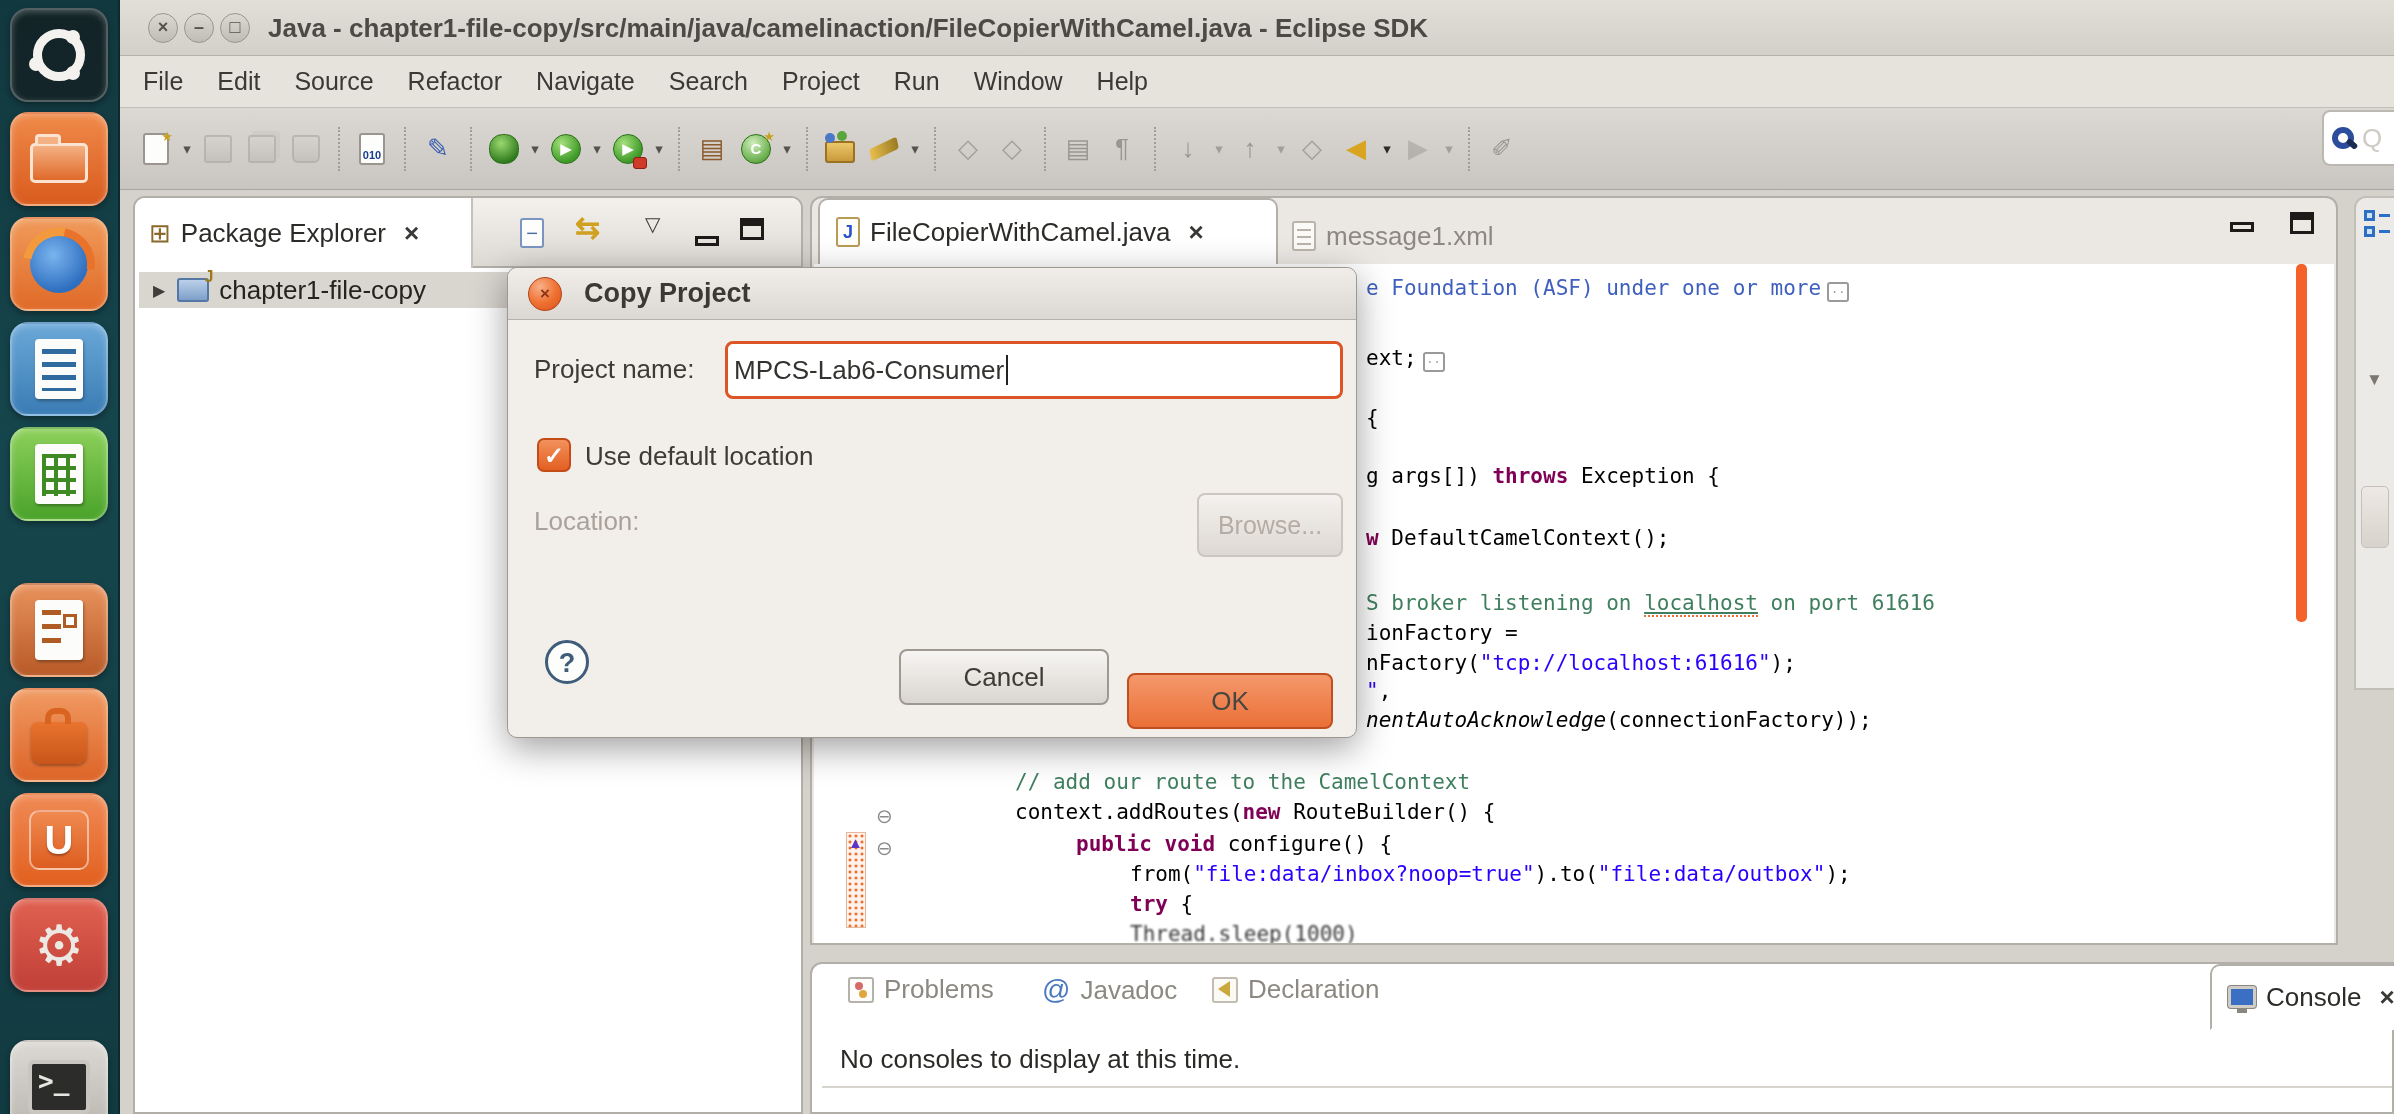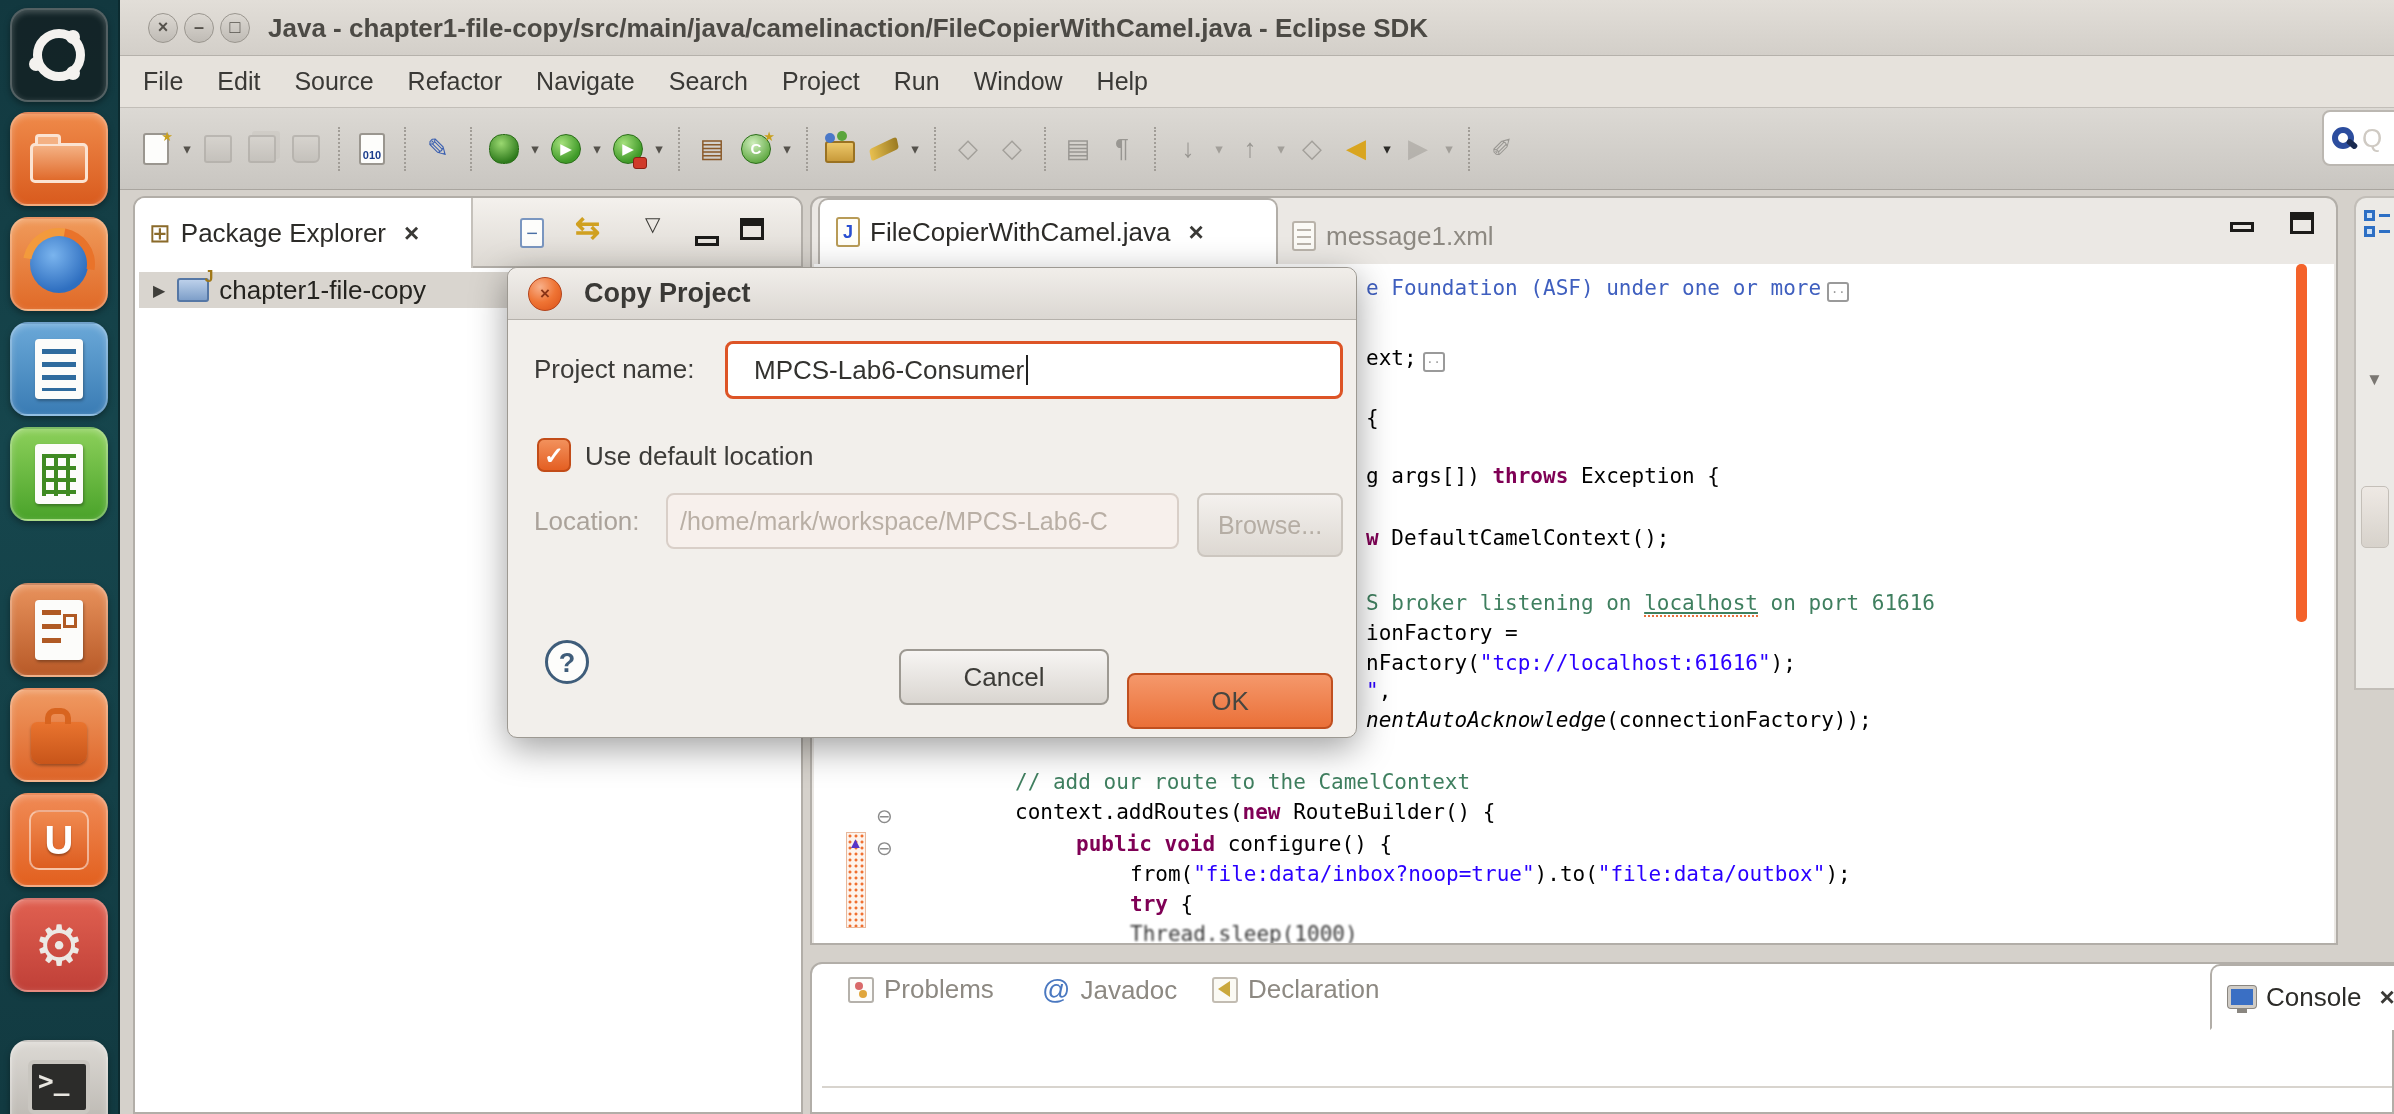--- a/index.html
+++ b/index.html
@@ -101,21 +101,21 @@
   #console-msg { position:absolute; left:28px; top:80px; font-size:26px; color:#2b2a27; }
   #console-line { position:absolute; left:10px; top:122px; right:0; height:0; border-top:2px solid #d8d4ce; }
 
   
   #dialog { left:507px; top:267px; width:850px; height:471px; background:#f2efeb; border:1px solid #9d9992; border-radius:10px; box-shadow:0 10px 36px rgba(0,0,0,.38); }
   #dlg-titlebar { position:absolute; left:0; top:0; right:0; height:52px; background:linear-gradient(180deg,#f1eeea,#dbd7d2); border-bottom:1px solid #b5b1ab; border-radius:10px 10px 0 0; }
   #dlg-close { position:absolute; left:20px; top:9px; width:34px; height:34px; border-radius:50%; background:radial-gradient(circle at 35% 28%, #f8b08a, #ef7434 50%, #d94f17); border:1px solid #b4431a; color:#8a3416; font-size:17px; font-weight:bold; text-align:center; line-height:32px; }
   #dlg-title { position:absolute; left:76px; top:10px; font-size:27px; font-weight:bold; color:#3a3936; }
   .dlg-label { position:absolute; font-size:26px; color:#3c3b38; }
   .dlg-label-dim { position:absolute; font-size:26px; color:#aaa29a; }
-  #dlg-name-field { position:absolute; left:217px; top:73px; width:618px; height:58px; background:#fff; border:3px solid #dd5426; border-radius:8px; display:flex; align-items:center; padding-left:26px; font-size:26px; color:#33322f; overflow:hidden; white-space:nowrap; }
+  #dlg-name-field { position:absolute; left:217px; top:73px; width:618px; height:58px; background:#fff; border:3px solid #dd5426; border-radius:8px; display:flex; align-items:center; padding-left:6px; font-size:26px; color:#33322f; overflow:hidden; white-space:nowrap; }
   #dlg-name-field .val::after { content:""; border-left:2px solid #222; margin-left:2px; }
   #dlg-checkbox { position:absolute; left:29px; top:170px; width:34px; height:34px; background:linear-gradient(180deg,#f2915c,#e45f22); border:2px solid #c24c18; border-radius:7px; color:#fff; font-size:24px; font-weight:bold; text-align:center; line-height:31px; }
   #dlg-loc-field { position:absolute; left:158px; top:225px; width:513px; height:56px; background:#f7f0ec; border:2px solid #d9cfc8; border-radius:8px; display:flex; align-items:center; padding-left:12px; font-size:25px; color:#b9afa5; overflow:hidden; white-space:nowrap; }
   #dlg-browse { position:absolute; left:689px; top:225px; width:146px; height:64px; background:linear-gradient(180deg,#f4f1ee,#ddd8d2); border:2px solid #ccc6bf; border-radius:8px; font-size:25px; color:#b5ada4; display:flex; align-items:center; justify-content:center; }
   #dlg-help { position:absolute; left:37px; top:372px; width:44px; height:44px; border:3px solid #3f5d7a; border-radius:50%; background:#fdfdfb; color:#3f5d7a; font-size:27px; font-weight:bold; text-align:center; line-height:40px; }
   #dlg-cancel { position:absolute; left:391px; top:381px; width:210px; height:56px; background:linear-gradient(180deg,#f7f5f3,#d9d5d0); border:2px solid #9d9992; border-radius:8px; font-size:26px; color:#3c3b37; display:flex; align-items:center; justify-content:center; }
   #dlg-ok { position:absolute; left:619px; top:381px; width:206px; height:56px; background:linear-gradient(180deg,#f5986b,#ea7038); border:2px solid #c04f1f; border-radius:8px; font-size:26px; color:#474640; display:flex; align-items:center; justify-content:center;margin-top:24px; }
 </style>
 </head>
 <body>
@@ -384,37 +384,35 @@
         </span>
       <span class="tab-label-dim">Declaration</span>
     </span>
     <div id="con-tab-console">
       <span class="mon-ic">
           <u></u>
         </span>
       <span class="tab-label">Console</span>
       <span class="tab-close">×</span>
     </div>
+    <div id="console-msg">No consoles to display at this time.</div>
     <div id="console-line"></div>
   </div>
 
   <div id="dialog" class="abs">
     <div id="dlg-titlebar">
       <span id="dlg-close">×</span>
       <span id="dlg-title">Copy Project</span>
     </div>
     <span class="dlg-label" style="left:26px; top:86px;">Project name:</span>
     <div id="dlg-name-field">
       <span class="val">MPCS-Lab6-Consumer</span>
     </div>
     <span id="dlg-checkbox">✓</span>
     <span class="dlg-label" style="left:77px; top:173px;">Use default location</span>
     <span class="dlg-label-dim" style="left:26px; top:238px;">Location:</span>
-    <div id="dlg-loc-field">
-      <span>/home/mark/workspace/MPCS-Lab6-C</span>
-    </div>
     <div id="dlg-browse">Browse...</div>
     <span id="dlg-help">?</span>
     <div id="dlg-cancel">Cancel</div>
     <div id="dlg-ok">OK</div>
   </div>
 
 </div>
 
 </body></html>

